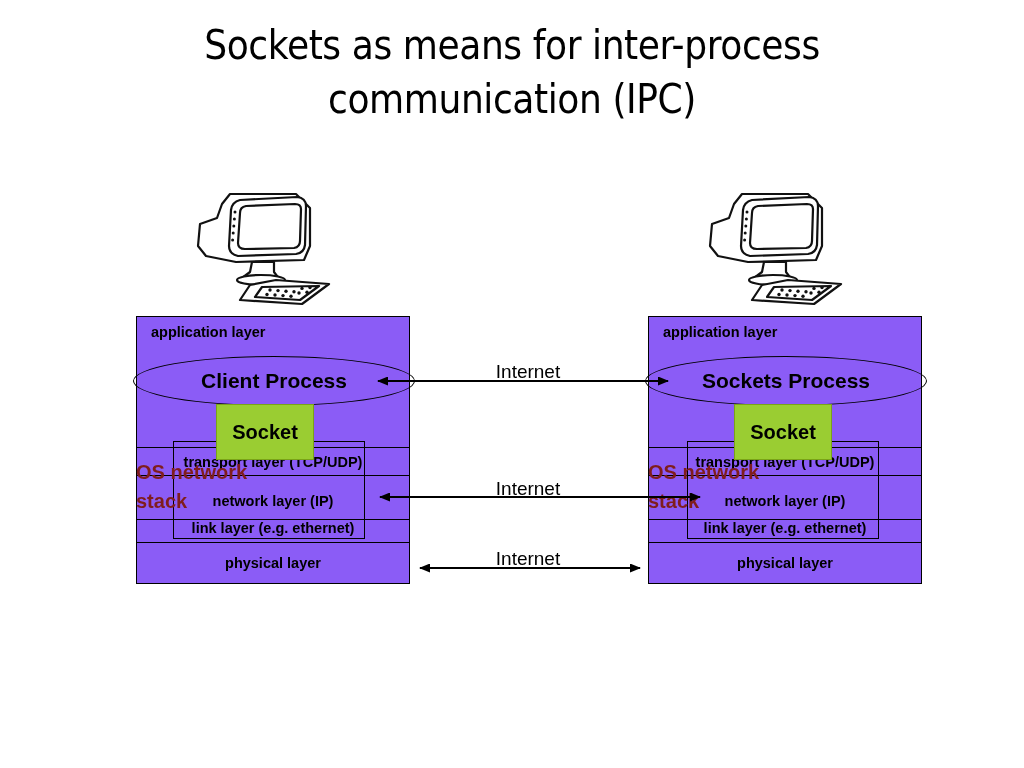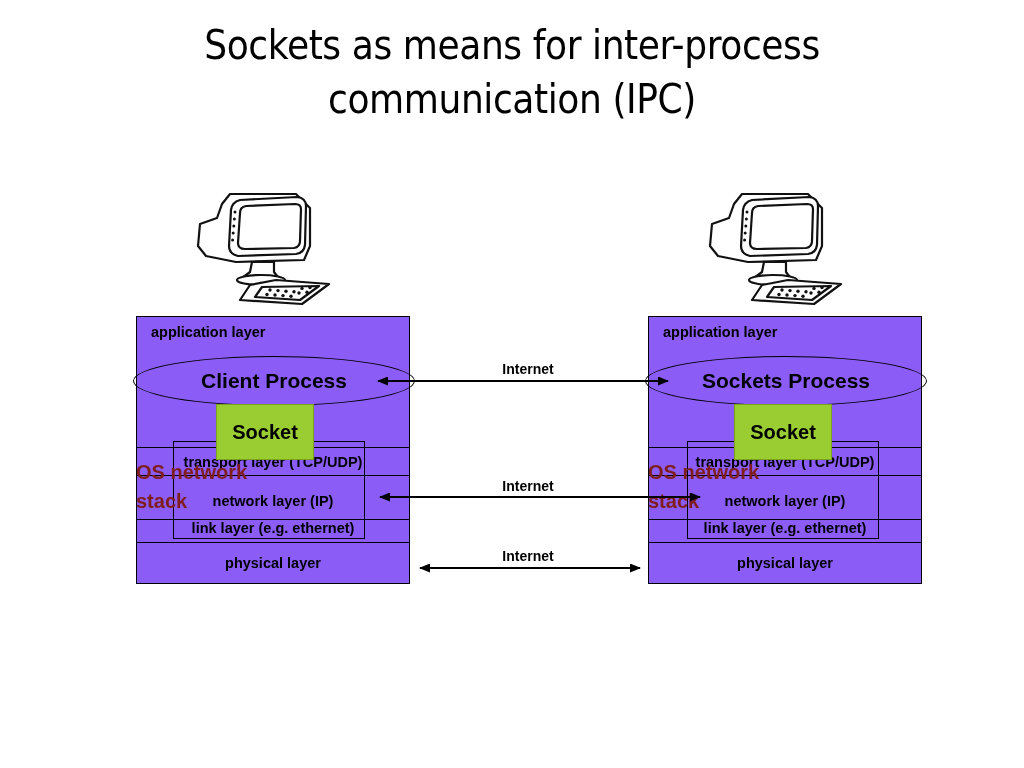--- a/index.html
+++ b/index.html
@@ -160,22 +160,22 @@
   }
   .os-label.left  { left: 136px; }
   .os-label.right { left: 648px; }
 
   
   .internet-label {
     position: absolute;
     width: 260px;
     text-align: center;
     font-family: "Liberation Sans", sans-serif;
-    font-weight: bold;
-    font-size: 14px;
+    font-weight: normal;
+    font-size: 19px;
     color: #000;
     z-index: 9;
   }
   .net1 { left: 398px; top: 361px; }
   .net2 { left: 398px; top: 478px; }
   .net3 { left: 398px; top: 548px; }
 
   
   .overlay {
     position: absolute;

